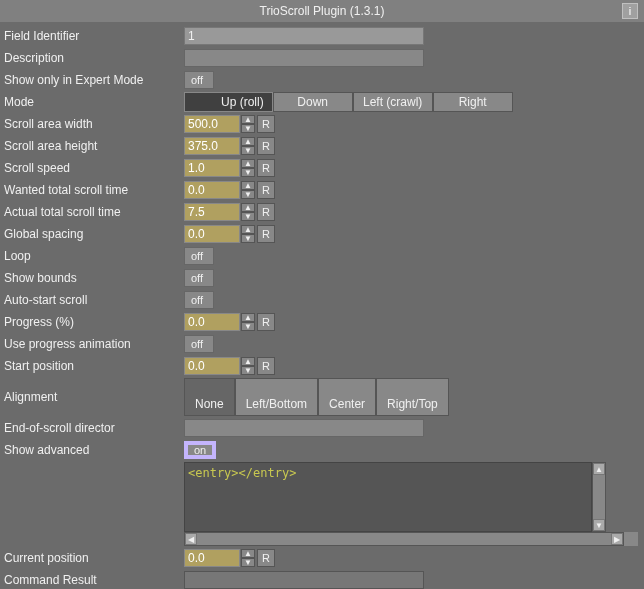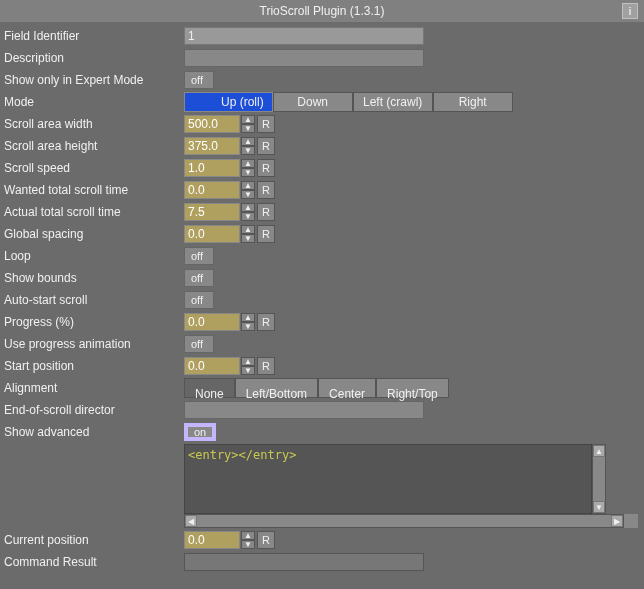--- a/index.html
+++ b/index.html
@@ -134,35 +134,35 @@
       border: 1px solid #555;
       color: #f0f0f0;
       font-size: 12px;
       padding: 2px 8px;
       cursor: pointer;
       height: 20px;
       min-width: 80px;
       text-align: center;
     }
     .mode-btn.active {
-      background: #1d4ed8;
+      background: #404040;
       border: 1px solid #888;
       padding-left: 36px;
     }
     
     .align-group {
       display: flex;
       gap: 0;
     }
     .align-btn {
       background: #888;
       border: 1px solid #555;
       color: #f0f0f0;
       font-size: 12px;
-      padding: 8px 10px;
+      padding: 18px 10px;
       cursor: pointer;
       height: 20px;
       text-align: center;
     }
     .align-btn.active {
       background: #666;
     }
     .scroll-textarea {
       width: 408px;
       height: 70px;

